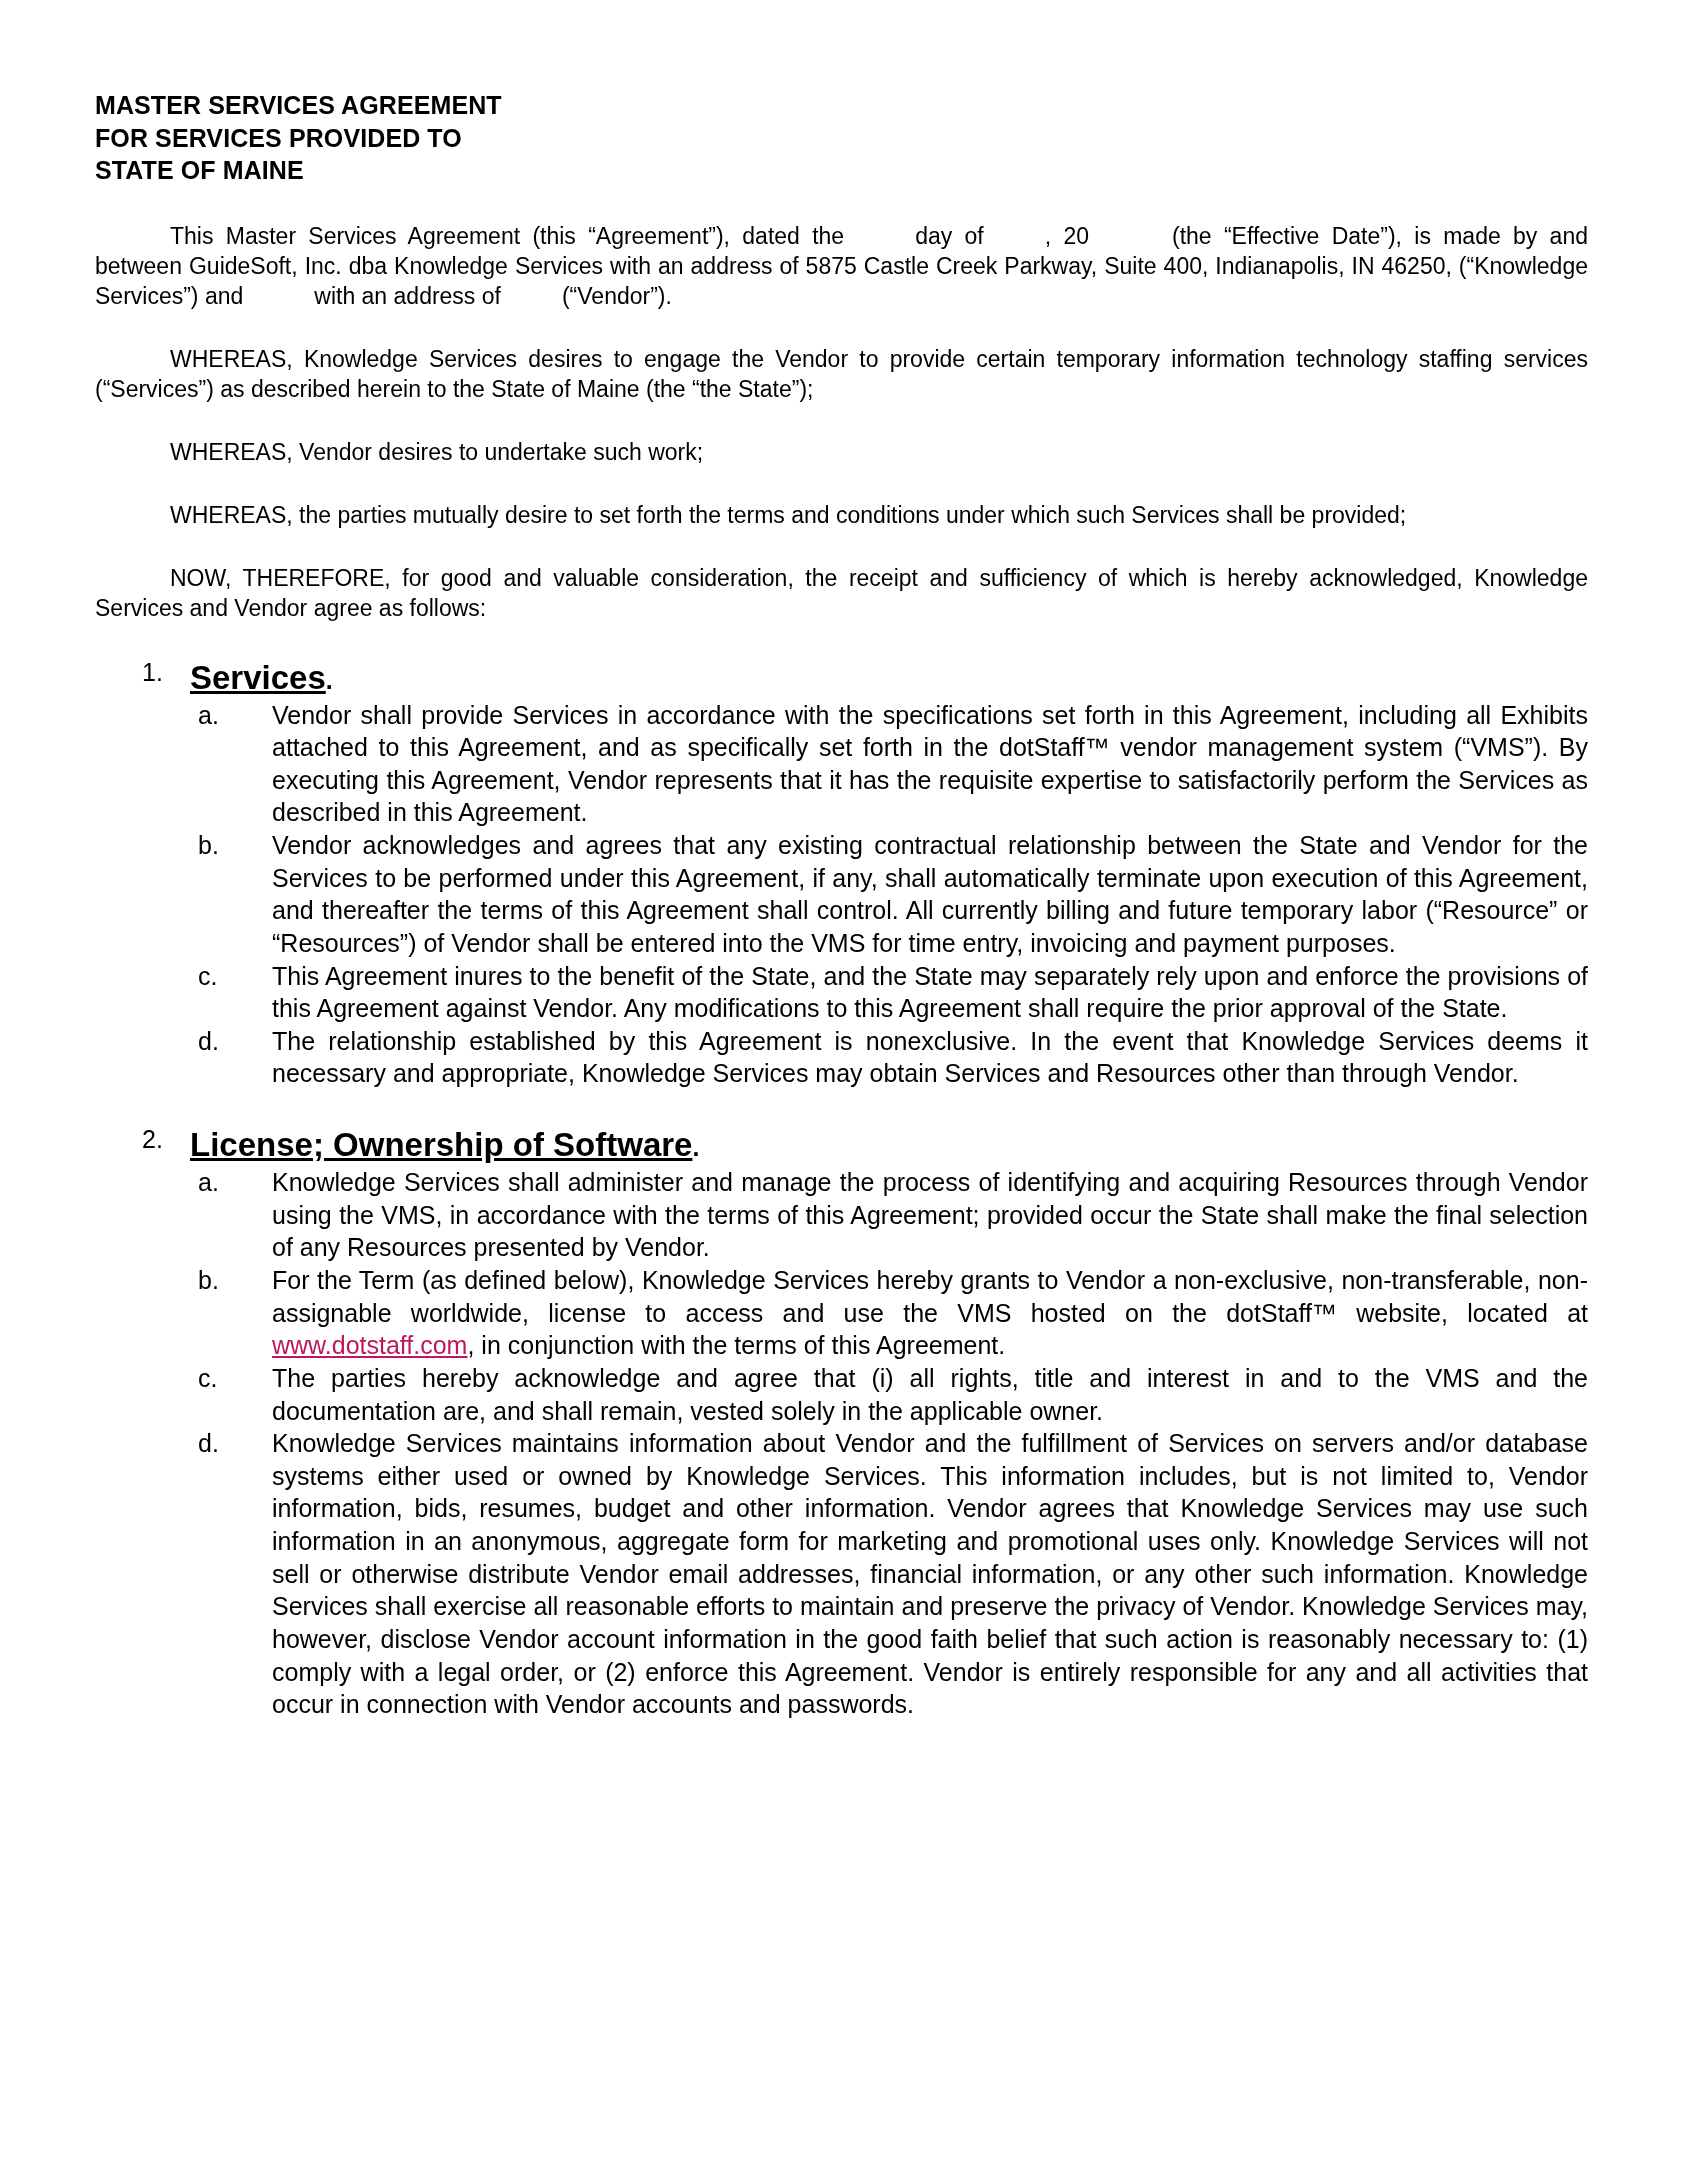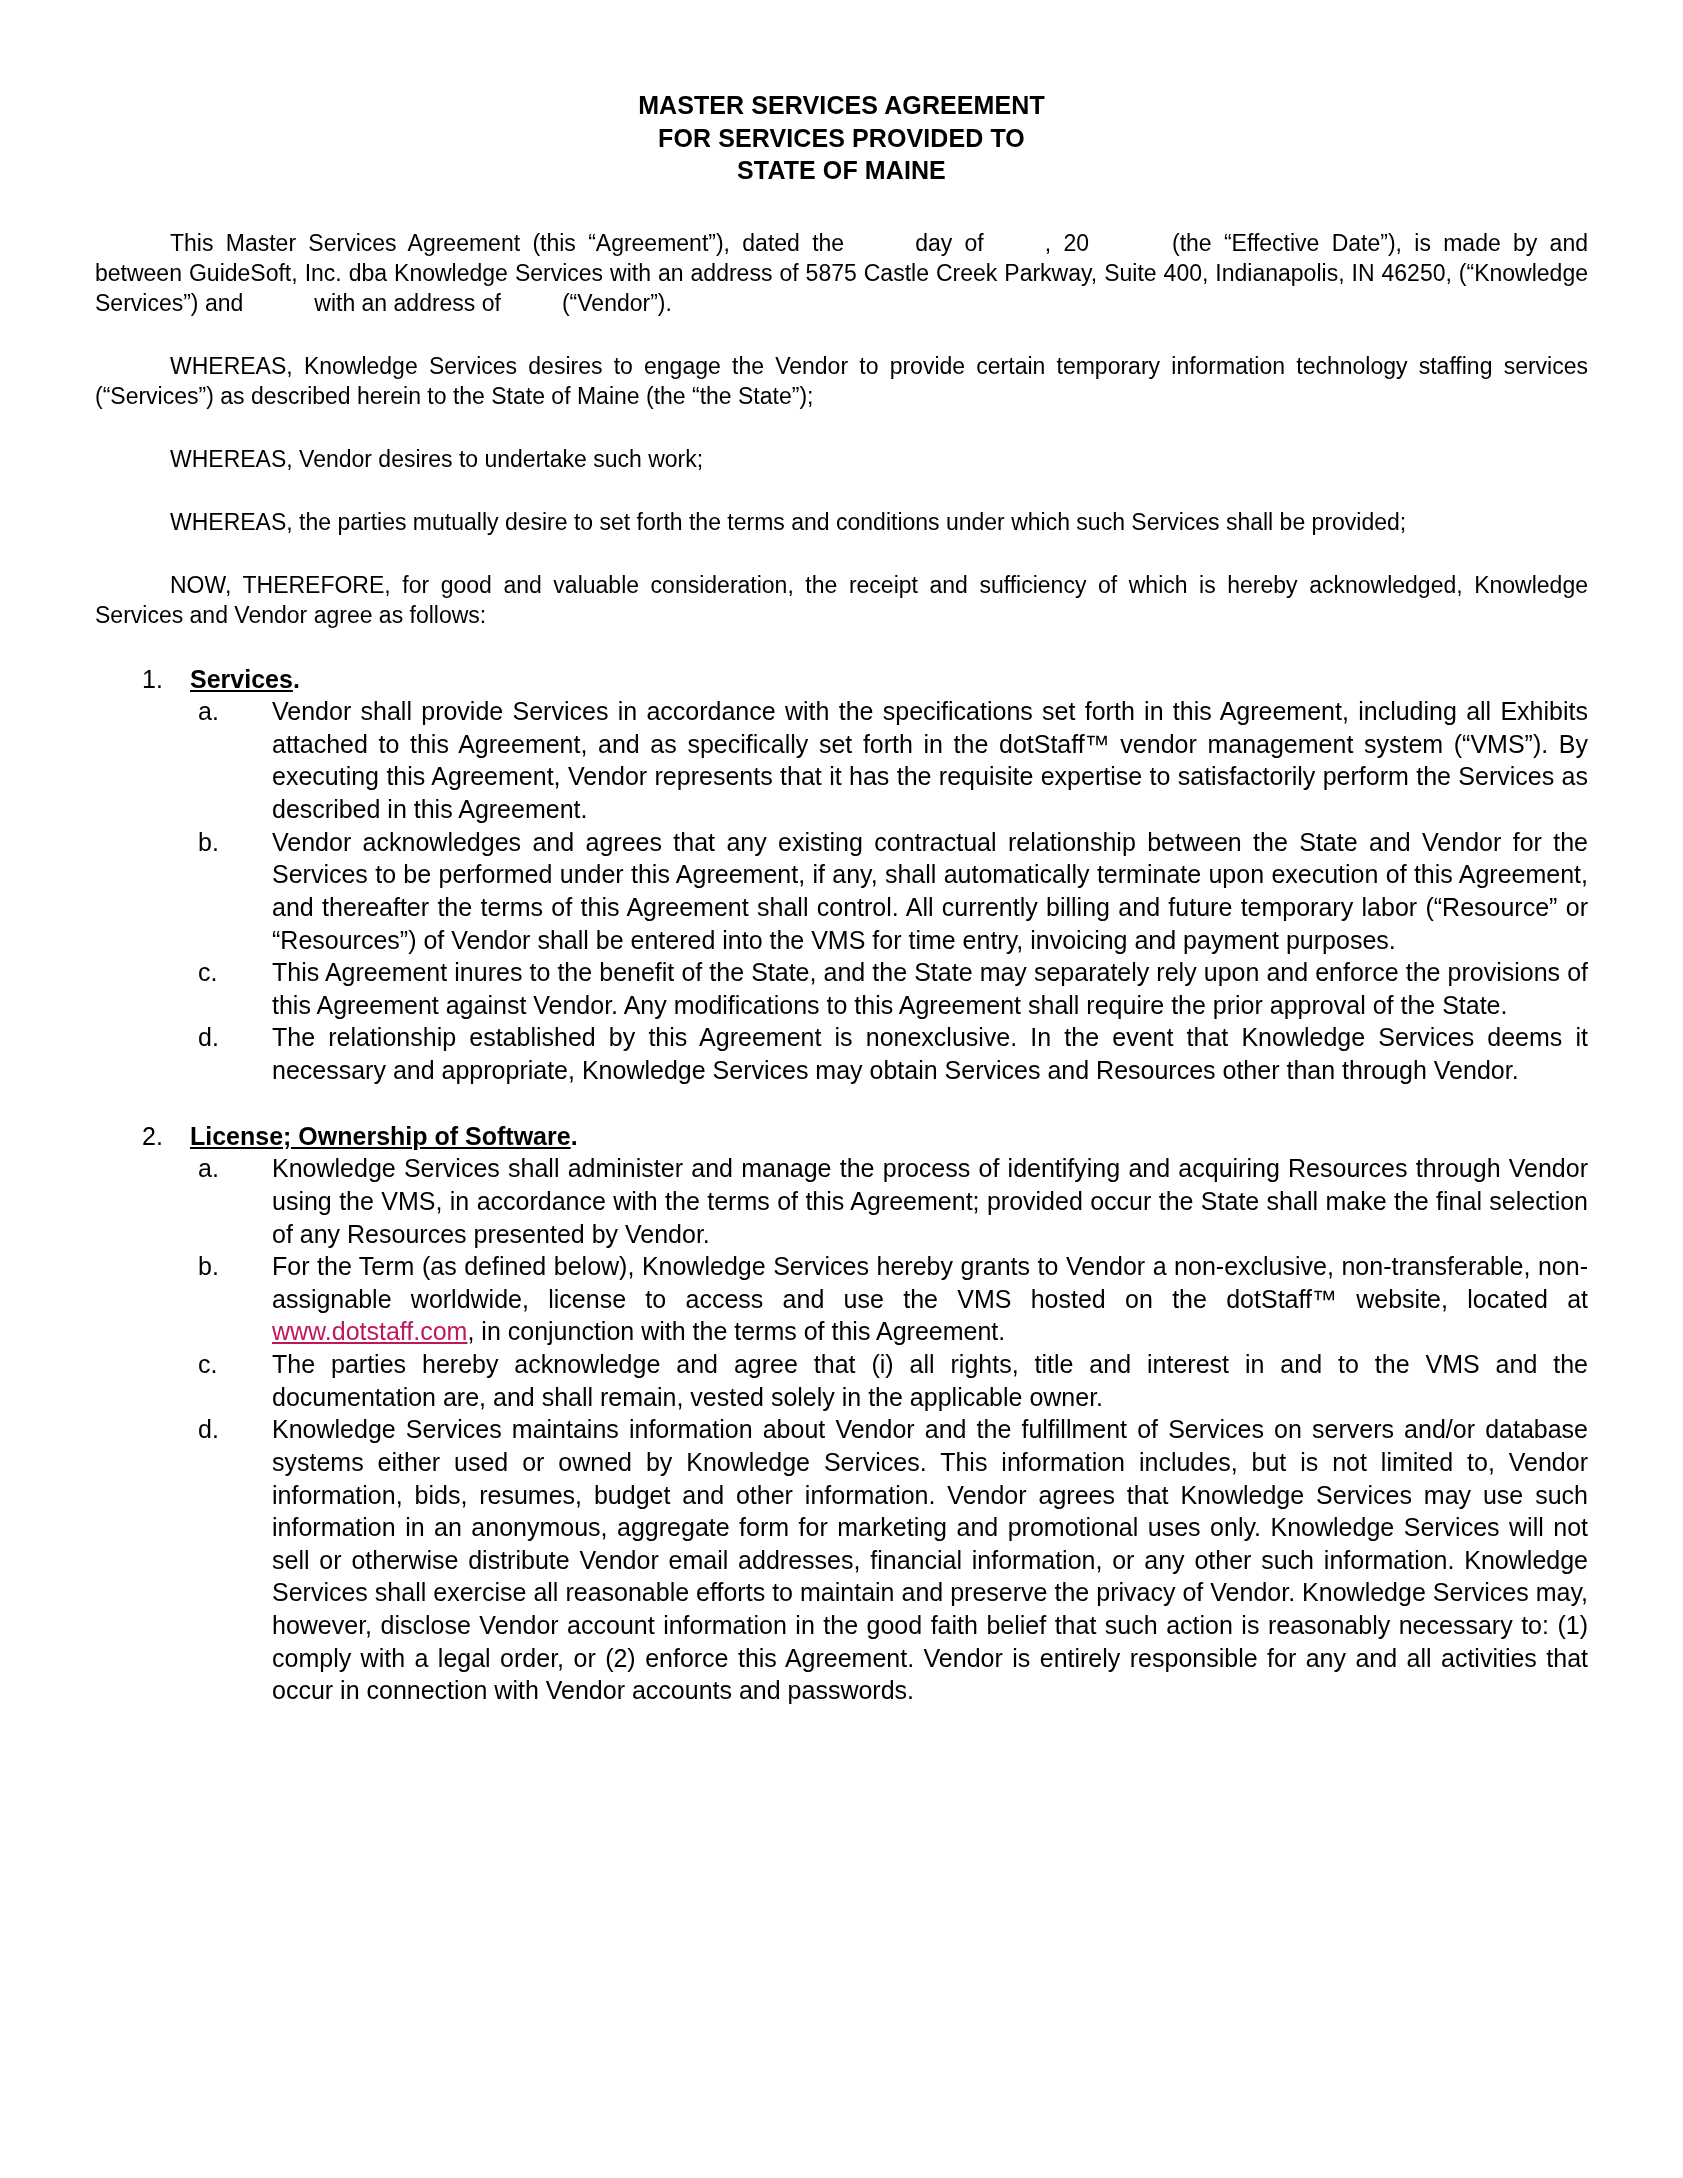--- a/index.html
+++ b/index.html
@@ -23,24 +23,24 @@
   }
   .doc-body {
     width: 1493px;
     margin: 0 auto;
     font-size: 25px;
     line-height: 1.30;
   }
 
   
   .title-block {
-    text-align: center;
+    text-align: left;
     font-weight: bold;
     margin-top: 18px;
-    margin-bottom: 8px;
+    margin-bottom: 1px;
   }
   .title-line {
     display: block;
     font-size: 25px;
     line-height: 1.30;
     letter-spacing: 0.1px;
   }
 
   
   p.para {
@@ -84,21 +84,21 @@
     left: 47px;
     top: 0;
     width: 42px;
     text-align: left;
     font-size: 25px;
     line-height: 1.305;
   }
   .sec-head {
     font-weight: bold;
     text-decoration: underline;
-    font-size: 25px;
+    font-size: 33px;
     line-height: 1.305;
     display: inline;
   }
   .sec-head-dot {
     font-weight: bold;
     font-size: 25px;
   }
 
   ol.lv2 {
     list-style: none;

